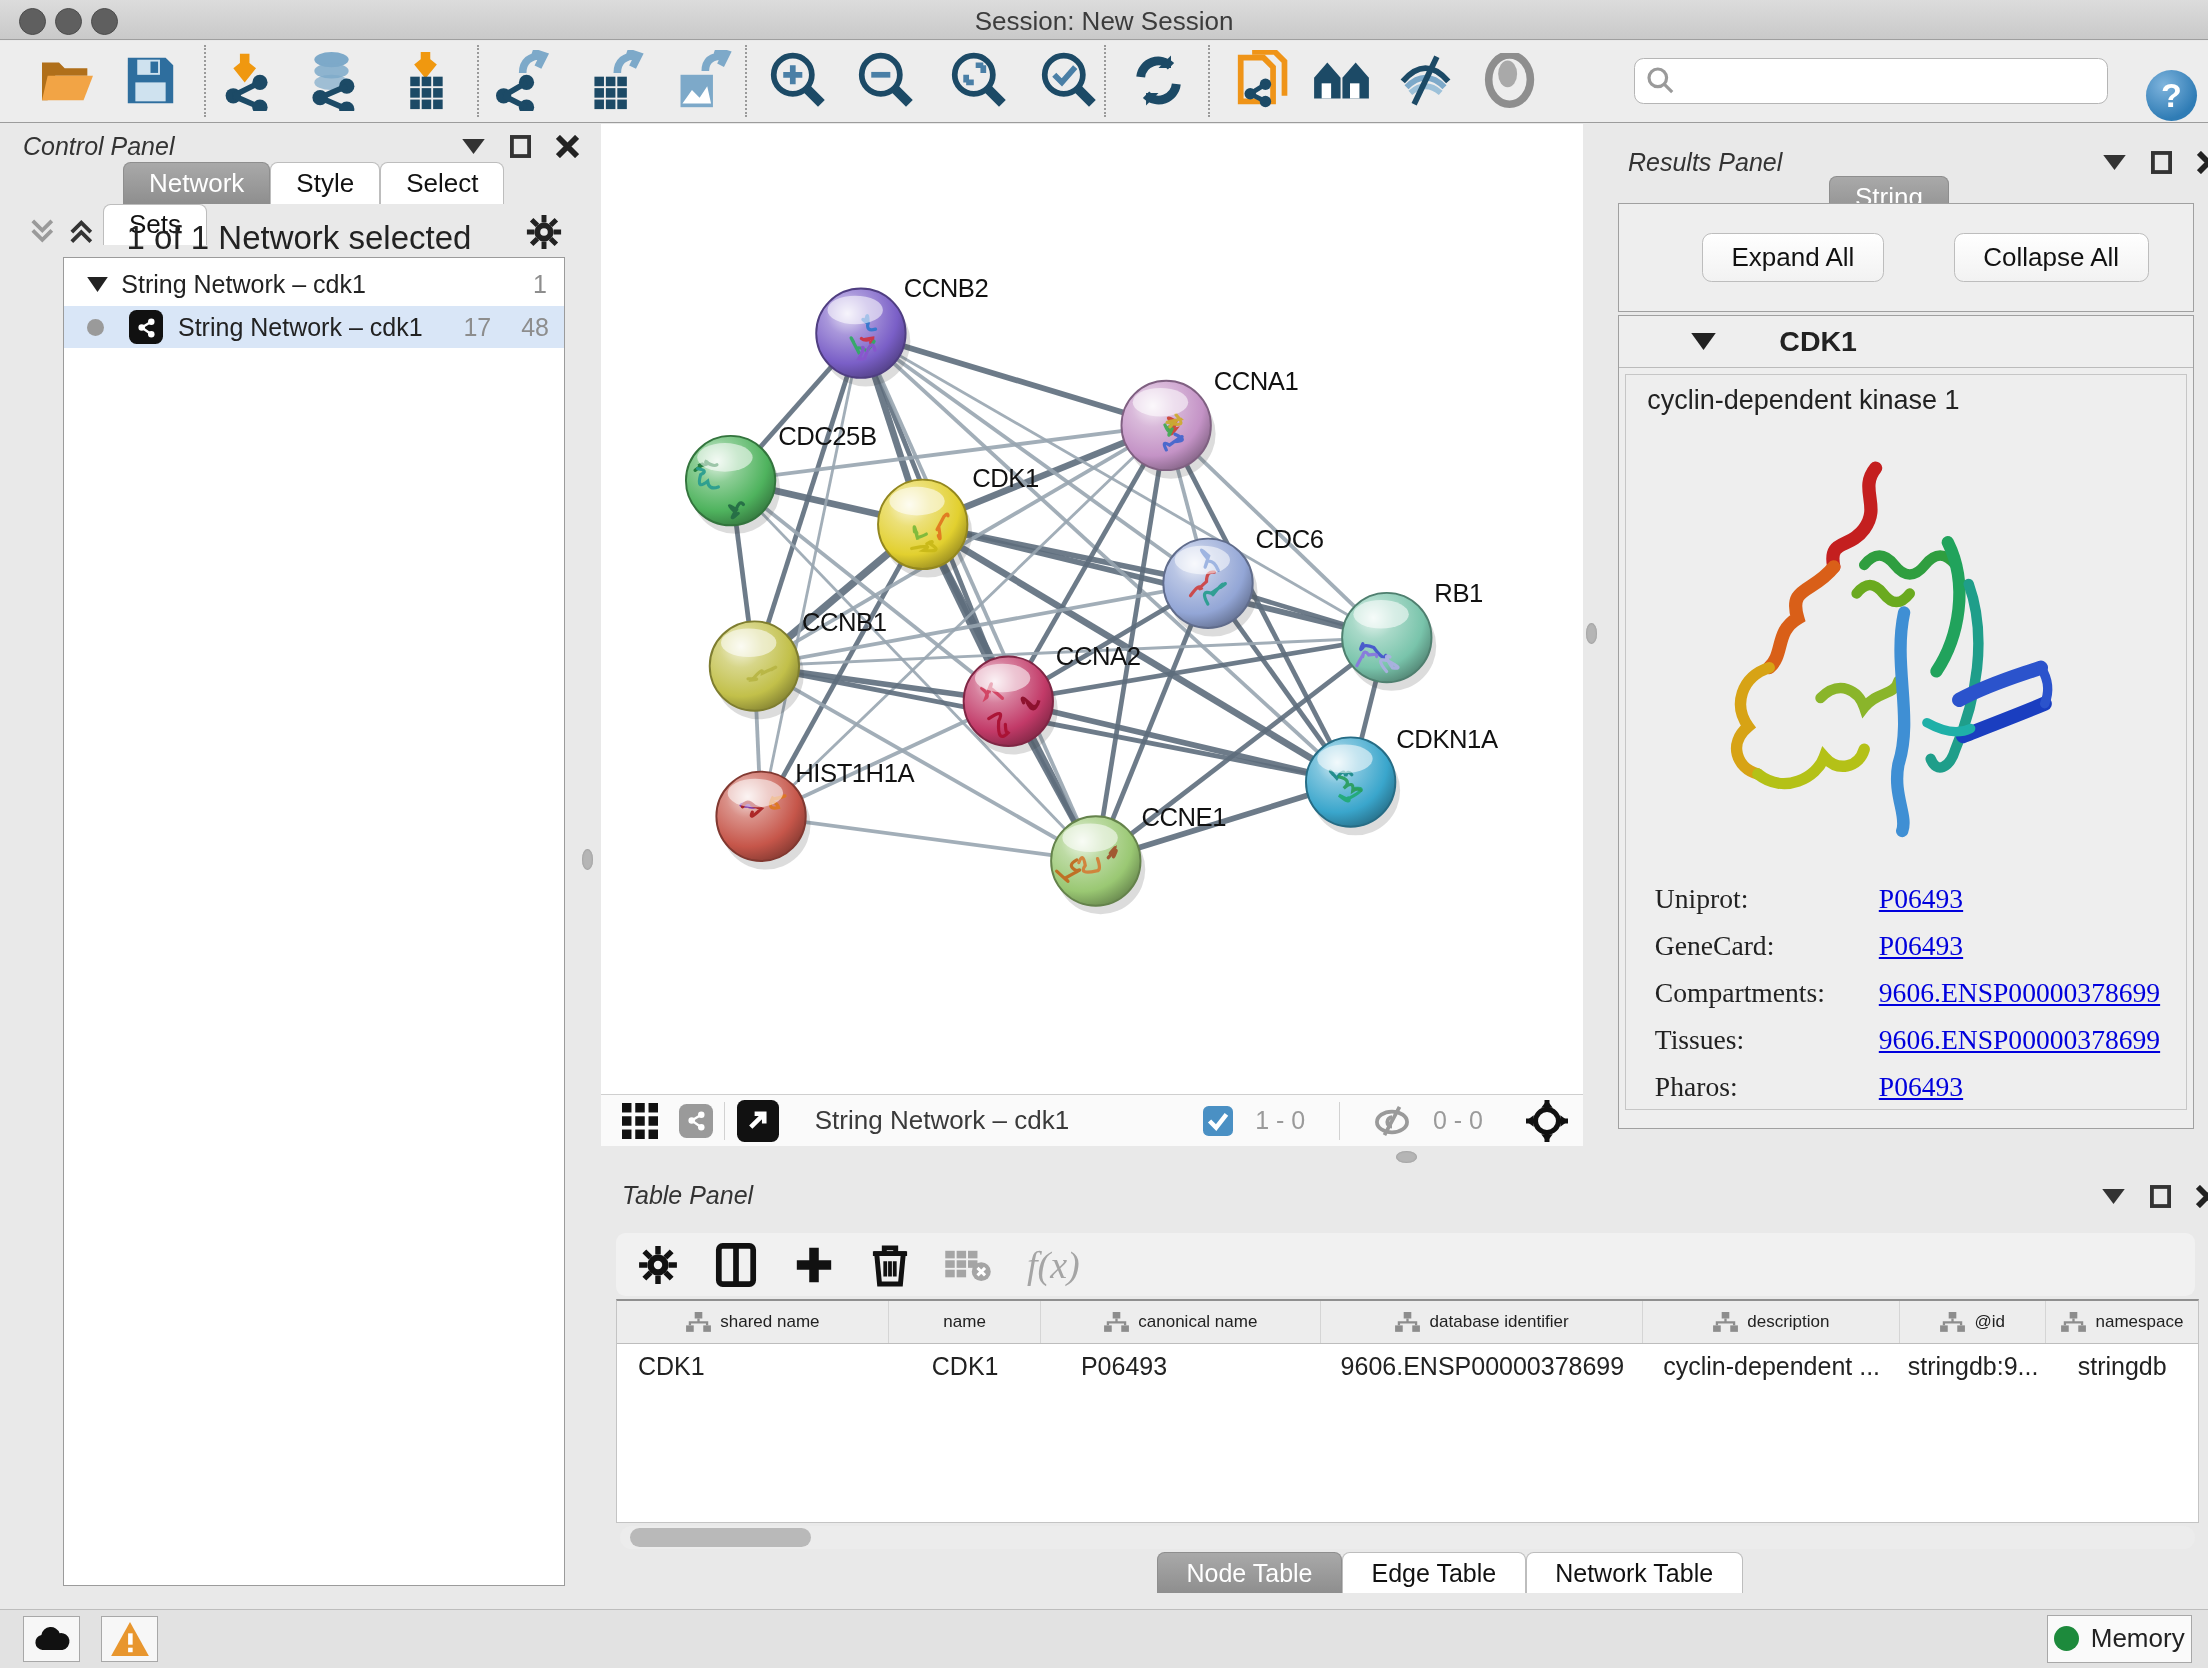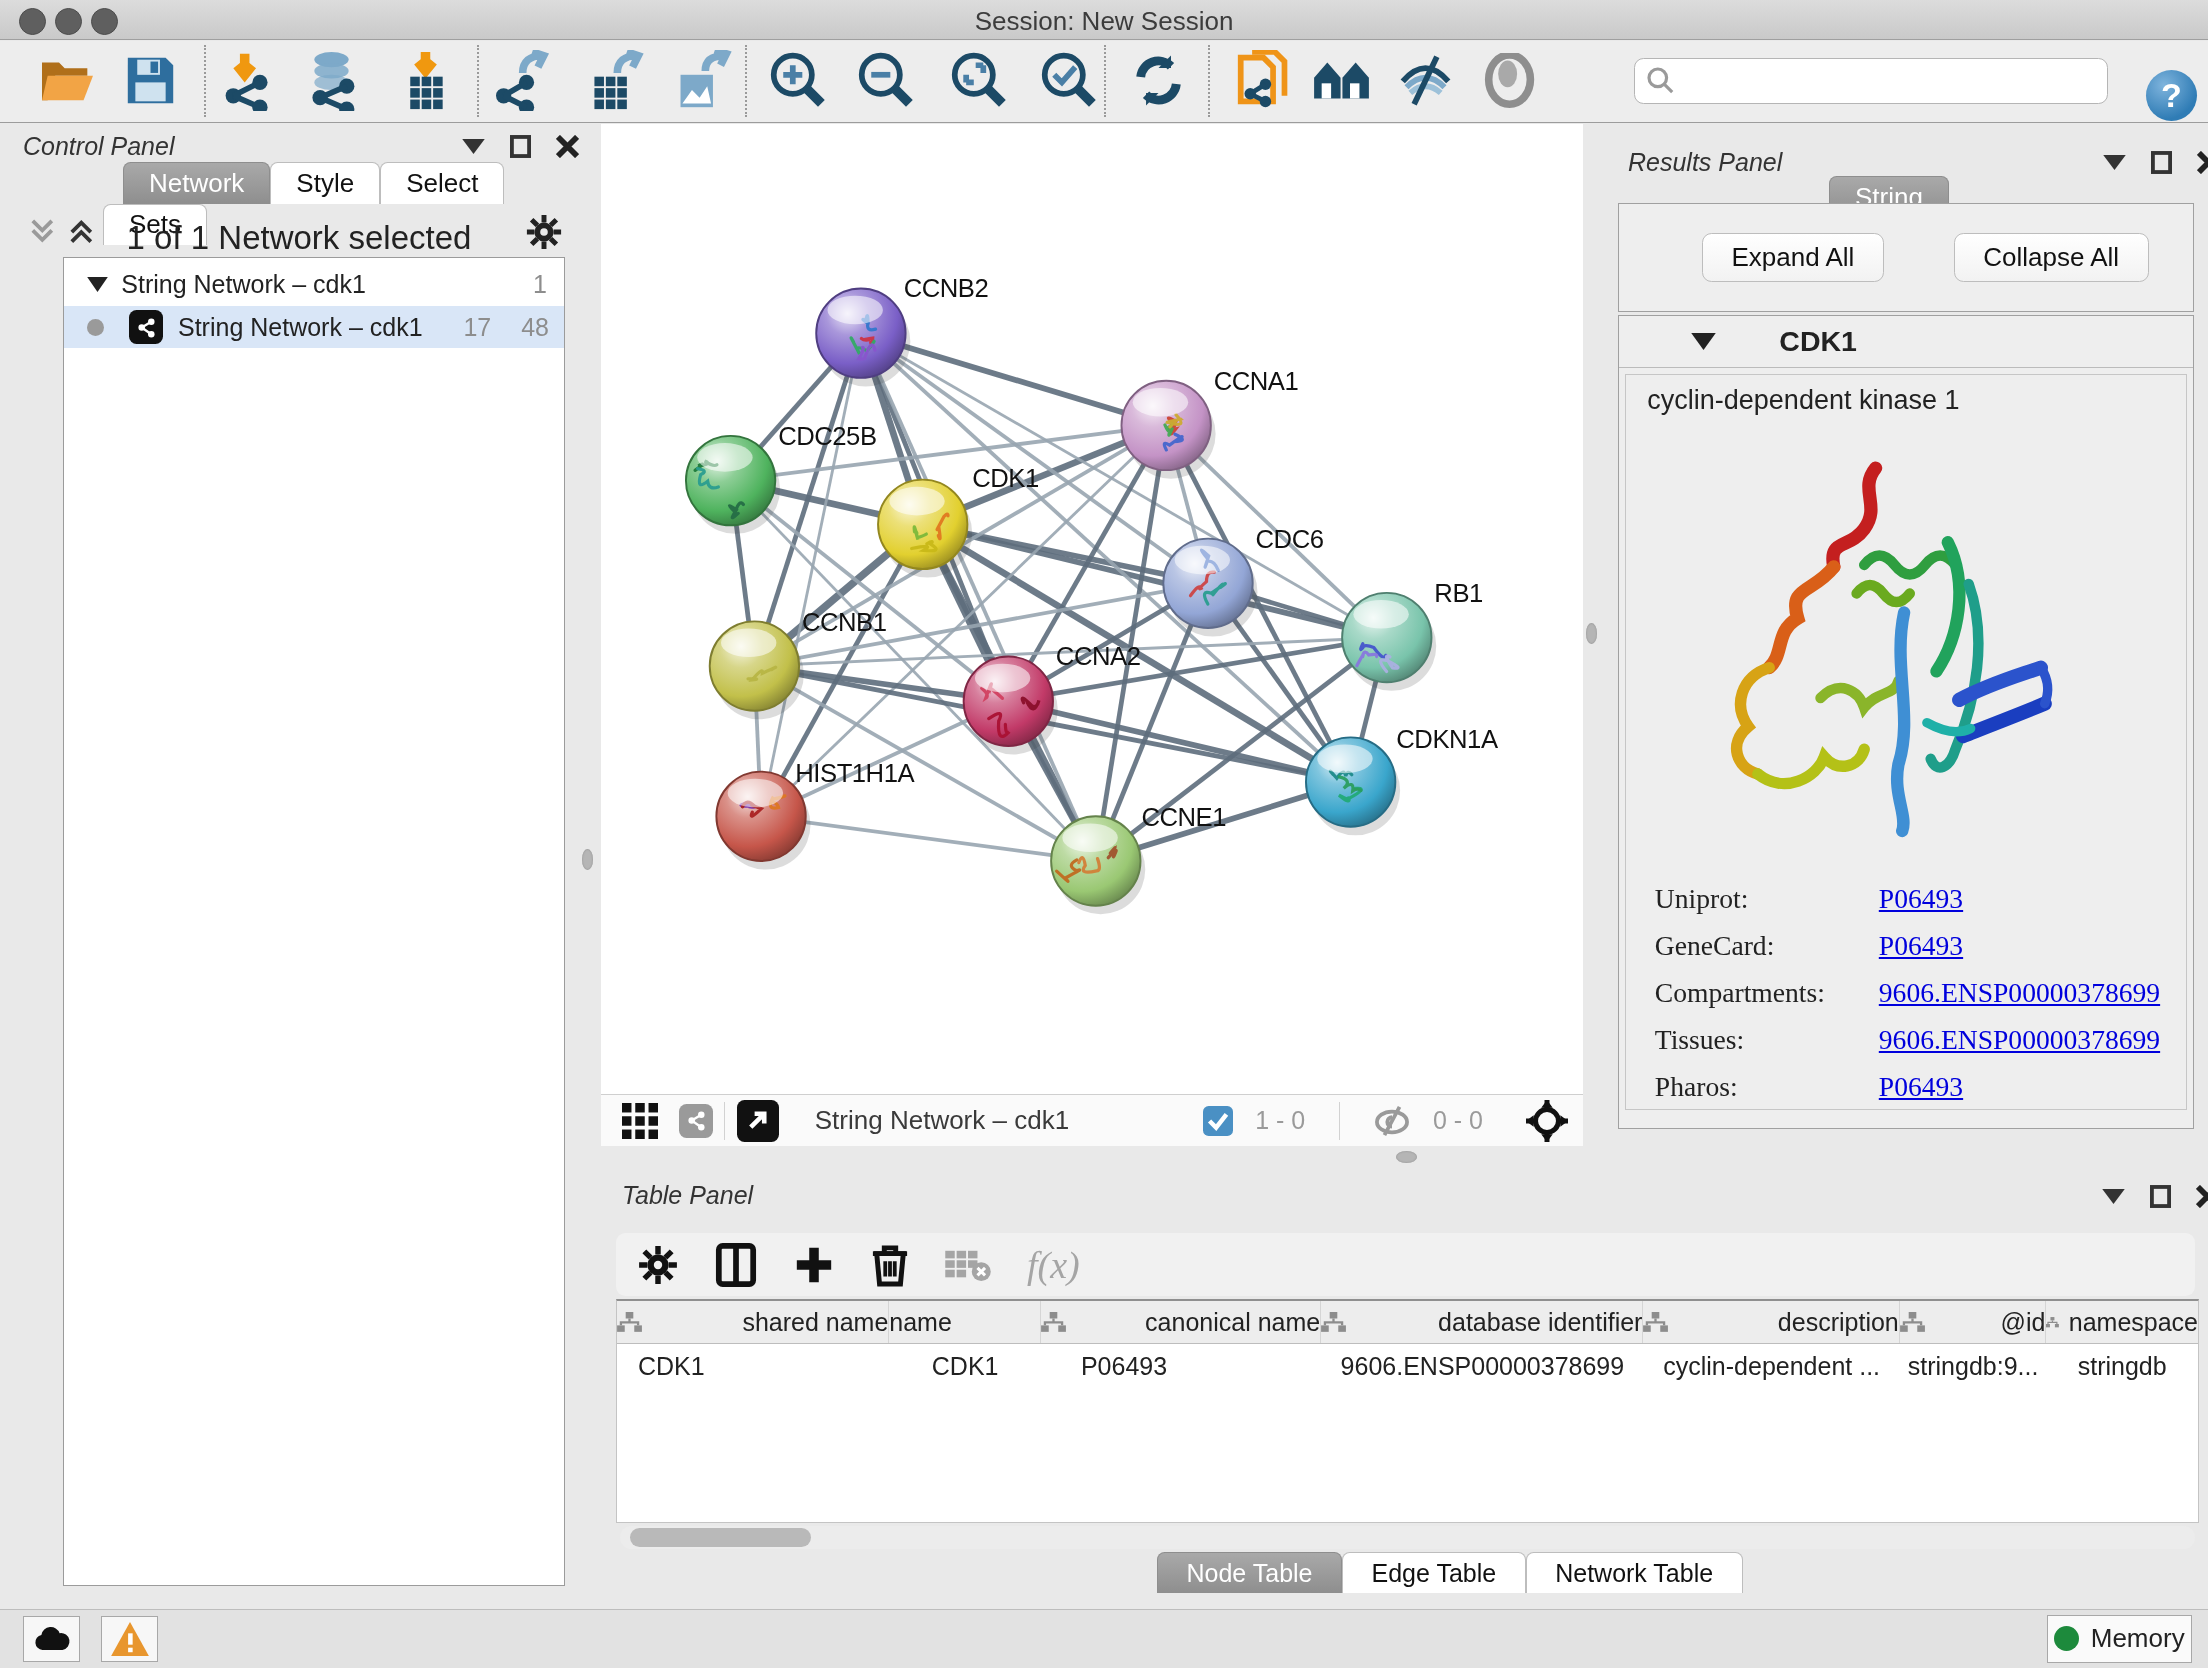--- a/index.html
+++ b/index.html
@@ -53,21 +53,21 @@
           display:flex;align-items:center;font-size:26px;color:#3a3a3a;}
   .vline{width:0;height:38px;border-left:1.9px solid #d2d2d2;margin:0 11.4px;}
   .gray-num{color:#9a9a9a;font-size:25px;}
 
   
   .tp-toolbox{position:absolute;left:616px;top:1233px;width:1579px;height:63px;background:#f1f1f1;border-radius:9.5px;
      display:flex;align-items:center;gap:36px;padding-left:21px;box-sizing:border-box;}
   .ntable{position:absolute;left:616px;top:1299px;width:1581px;height:221px;background:#fff;
      border:1.9px solid #c4c4c4;border-top:2.9px solid #8f8f8f;}
   .th-row{display:flex;height:42px;background:#ededed;border-bottom:1.9px solid #bdbdbd;}
-  .th{display:flex;align-items:center;justify-content:space-between;gap:9.5px;font-size:25px;color:#222;
+  .th{display:flex;align-items:center;justify-content:center;gap:9.5px;font-size:17px;color:#222;
       border-right:1.9px solid #d5d5d5;box-sizing:border-box;overflow:hidden;white-space:nowrap;}
   .td-row{display:flex;height:44px;}
   .td{font-size:25px;display:flex;align-items:center;box-sizing:border-box;overflow:hidden;white-space:nowrap;}
   .hscroll{position:absolute;left:620px;top:1526px;width:1575px;height:23px;background:#ececec;border-radius:11.4px;}
   .hthumb{position:absolute;left:9.5px;top:1.9px;width:181px;height:19px;background:#b9b9b9;border-radius:9.5px;}
   .bottom-tabs{position:absolute;left:1137px;top:1552px;}
   .dot-handle{position:absolute;background:#b5b5b5;border-radius:50%;box-shadow:inset 0 0 1.9px #888;}
 
   
   .statusbar{left:0;top:1609px;width:2208px;height:59px;background:#e2e2e2;border-top:1.9px solid #bdbdbd;}

